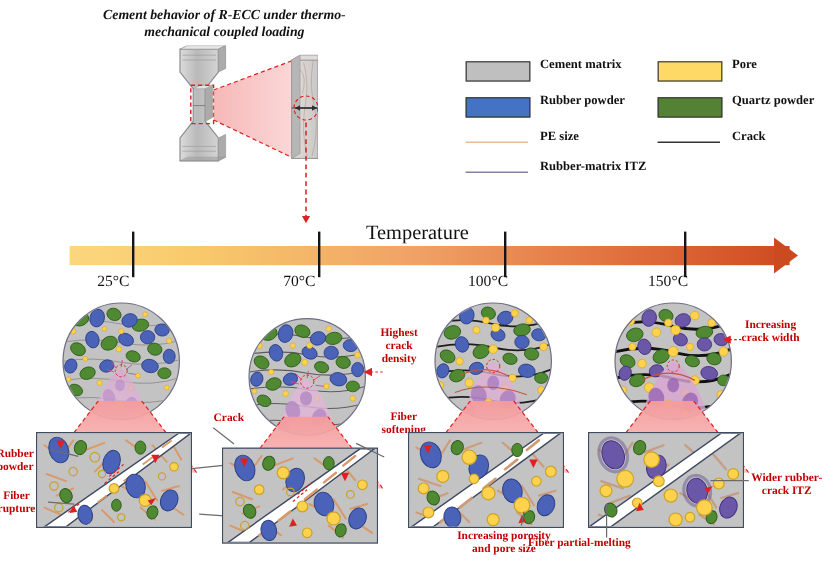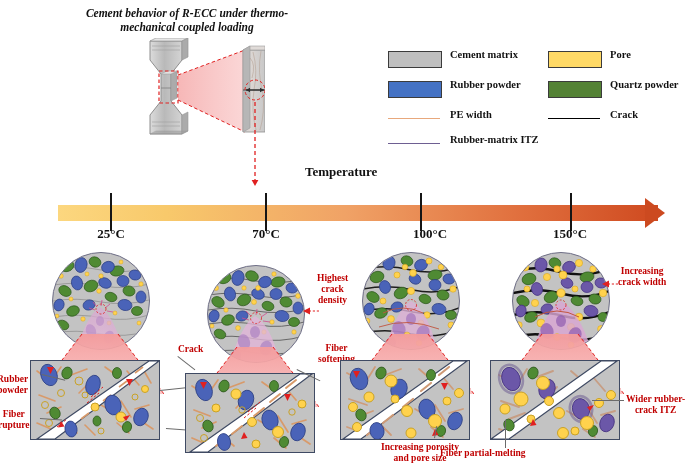--- a/index.html
+++ b/index.html
@@ -12,28 +12,28 @@
          font-weight:bold;font-style:italic;font-size:11.5px;line-height:14px;}
 
   
   #legend{left:388px;top:48px;width:300px;height:108px;}
   .lg-row{position:absolute;height:20px;}
   .sw{position:absolute;left:0;top:3px;width:52px;height:15px;border:1px solid #3b3b3b;}
   .ln{position:absolute;left:0;top:10px;width:52px;height:0;border-top-width:1.6px;border-top-style:solid;}
   .lg-txt{position:absolute;left:62px;top:1px;font-weight:bold;font-size:10.5px;white-space:nowrap;}
 
   
-  #tempword{left:305px;top:164px;font-weight:bold;font-size:13px;}
+  #tempword{left:305px;top:184px;font-weight:normal;font-size:17px;}
   #axisbar{left:58px;top:205px;width:600px;height:16px;
       background:linear-gradient(90deg,#fcd77f 0%,#f8c96b 18%,#f0a266 48%,#e1713f 76%,#cf4a20 100%);}
   #axisarrow{left:645px;top:198px;width:0;height:0;
       border-top:15px solid transparent;border-bottom:15px solid transparent;
       border-left:20px solid #cc4a20;}
   .tick{width:2px;height:38px;background:#151515;top:193px;}
-  .ticklbl{top:226px;font-size:13px;font-weight:bold;text-align:center;width:60px;}
+  .ticklbl{top:226px;font-size:13px;font-weight:normal;text-align:left;width:60px;}
 
   
   .stage{position:absolute;top:252px;width:160px;height:215px;}
 
   
   .circ{position:absolute;left:22px;top:0;width:96px;height:96px;border-radius:50%;
         background:#c3c3c3;border:1.2px solid #6e6e86;overflow:hidden;}
   .circ svg{position:absolute;left:0;top:0;}
 
   
@@ -137,21 +137,21 @@
     <span class="lg-txt">Rubber powder</span>
   </div>
 
   <div class="lg-row" style="left:160px;top:30px;">
     <span class="sw" style="background:#548235;"></span>
     <span class="lg-txt">Quartz powder</span>
   </div>
 
   <div class="lg-row" style="left:0;top:60px;">
     <span class="ln" style="border-top-color:#e8a87c;"></span>
-    <span class="lg-txt">PE width</span>
+    <span class="lg-txt">PE size</span>
   </div>
 
   <div class="lg-row" style="left:160px;top:60px;">
     <span class="ln" style="border-top-color:#000;"></span>
     <span class="lg-txt">Crack</span>
   </div>
 
   <div class="lg-row" style="left:0;top:85px;">
     <span class="ln" style="border-top-color:#6e5f92;"></span>
     <span class="lg-txt">Rubber-matrix ITZ</span>
@@ -162,21 +162,21 @@
 <div class="abs" id="axisbar"></div>
 <div class="abs" id="axisarrow"></div>
 
 <div class="abs tick" style="left:110px;"></div>
 <div class="abs tick" style="left:265px;"></div>
 <div class="abs tick" style="left:420px;"></div>
 <div class="abs tick" style="left:570px;"></div>
 
 <div class="abs ticklbl" style="left:81px;">25°C</div>
 <div class="abs ticklbl" style="left:236px;">70°C</div>
-<div class="abs ticklbl" style="left:400px;">100°C</div>
+<div class="abs ticklbl" style="left:390px;">100°C</div>
 <div class="abs ticklbl" style="left:540px;">150°C</div>
 
 <svg width="0" height="0" style="position:absolute">
   <defs>
     <linearGradient id="coneg" x1="0" y1="0" x2="0" y2="1">
       <stop offset="0" stop-color="#f49c9c" stop-opacity=".95"></stop>
       <stop offset="1" stop-color="#f9bcbc" stop-opacity=".85"></stop>
     </linearGradient>
     <radialGradient id="mound25" cx=".45" cy=".85" r=".8">
       <stop offset="0" stop-color="#e6b9dd"></stop>

